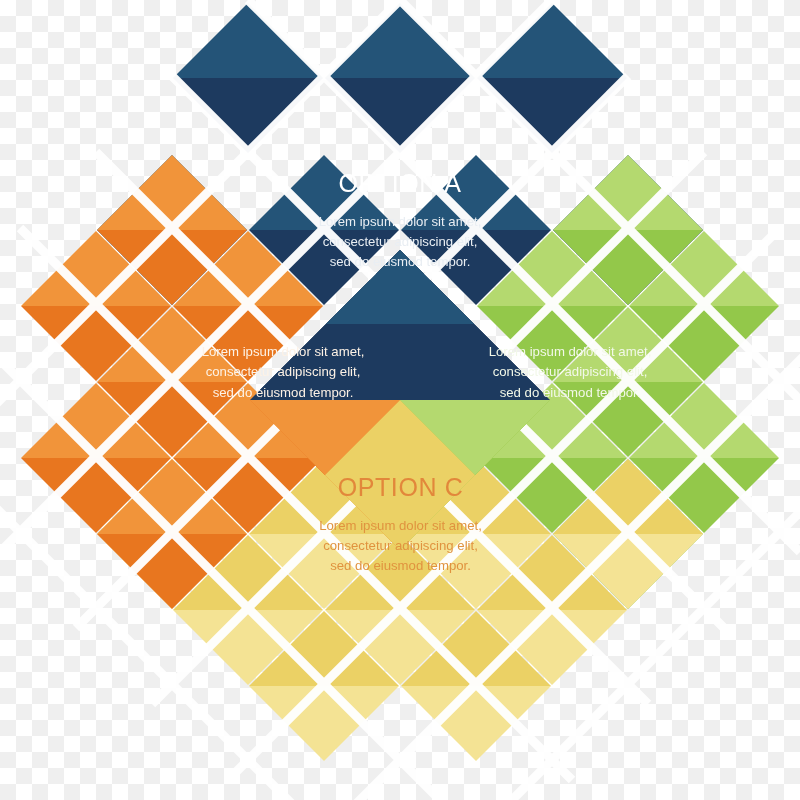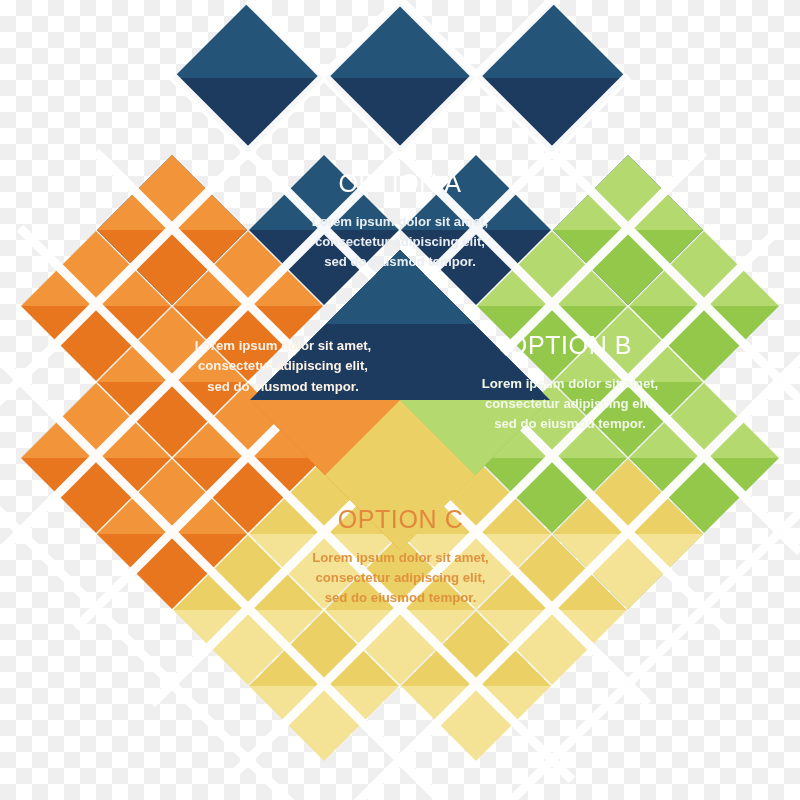--- a/index.html
+++ b/index.html
@@ -43,32 +43,31 @@
     font-size: 25px;
     letter-spacing: 0.6px;
     font-weight: 400;
     line-height: 1.1;
     margin: 0 0 14px 0;
     white-space: nowrap;
   }
   .panel .body {
     font-size: 13.2px;
     line-height: 1.55;
-    margin: 4px;
+    margin: 10px;
     white-space: pre-line;
-    font-weight: bold;
   }
   
   #panel-a { left: 230px; top: 170px; width: 340px; color: #ffffff; }
   #panel-a .body { color: #e9eef3; }
   
   #panel-b { left: 415px; top: 332px; width: 310px; color: #ffffff; }
   #panel-b .body { color: #f2f8e8; }
   
-  #panel-c { left: 248px; top: 506px; width: 305px; color: #e2873b; }
+  #panel-c { left: 248px; top: 474px; width: 305px; color: #e2873b; }
   #panel-c .title { color: #e2873b; }
   #panel-c .body { color: #e0933f; }
   
   #panel-d { left: 128px; top: 332px; width: 310px; color: #ffffff; }
   #panel-d .body { color: #fdf2e6; }
 </style>
 </head>
 <body>
 
 <div id="stage">
@@ -280,21 +279,20 @@
   <div class="labels">
 
     <div class="panel" id="panel-a">
       <div class="title">OPTION A</div>
       <div class="body">Lorem ipsum dolor sit amet,
 consectetur adipiscing elit,
 sed do eiusmod tempor.</div>
     </div>
 
     <div class="panel" id="panel-b">
-      <div class="title">OPTION B</div>
       <div class="body">Lorem ipsum dolor sit amet,
 consectetur adipiscing elit,
 sed do eiusmod tempor.</div>
     </div>
 
     <div class="panel" id="panel-c">
       <div class="title">OPTION C</div>
       <div class="body">Lorem ipsum dolor sit amet,
 consectetur adipiscing elit,
 sed do eiusmod tempor.</div>

